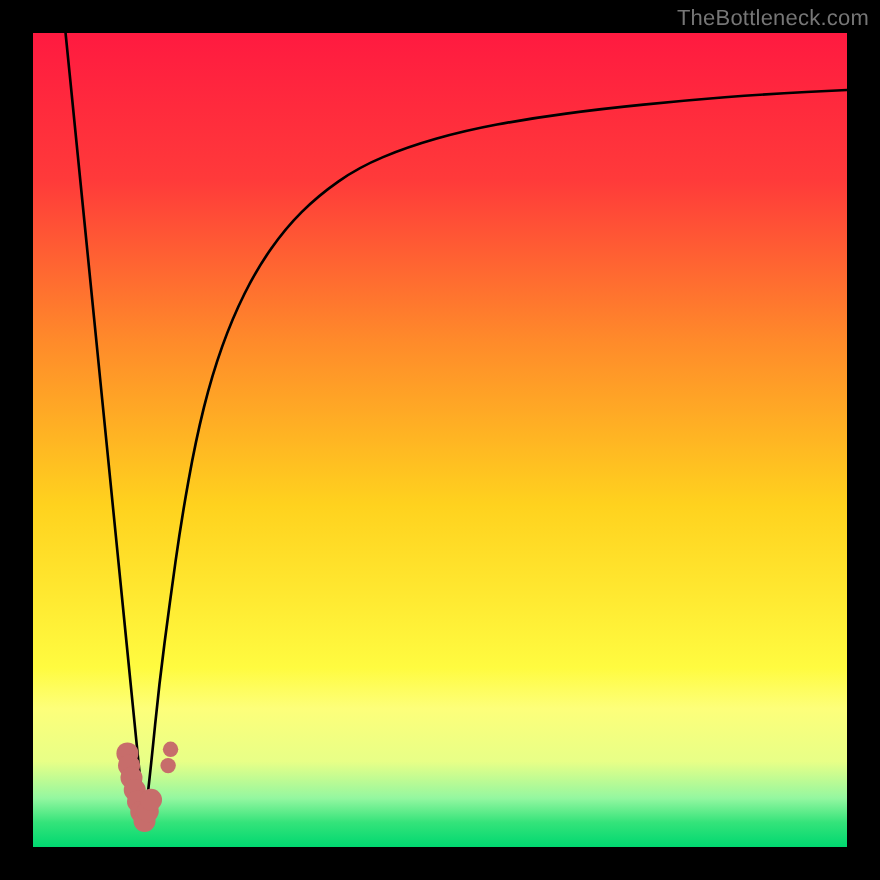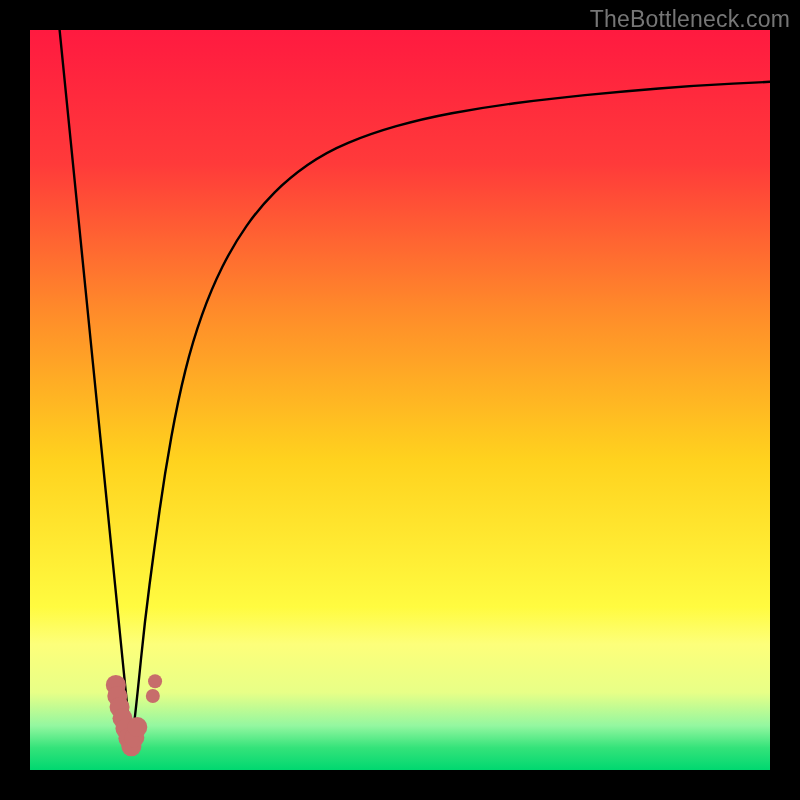--- a/index.html
+++ b/index.html
@@ -15,21 +15,21 @@
     position: absolute;
     background: #000;
     top: 0; left: 0;
     width: 800px; height: 800px;
   }
   .watermark {
     position: absolute;
     top: 6px;
     right: 10px;
     color: #767676;
-    font-size: 23px;
+    font-size: 20px;
     font-weight: 400;
     letter-spacing: 0.2px;
     font-family: Arial, sans-serif;
   }
   .plot-area {
     position: absolute;
     left: 30px;
     top: 30px;
     width: 740px;
     height: 740px;

